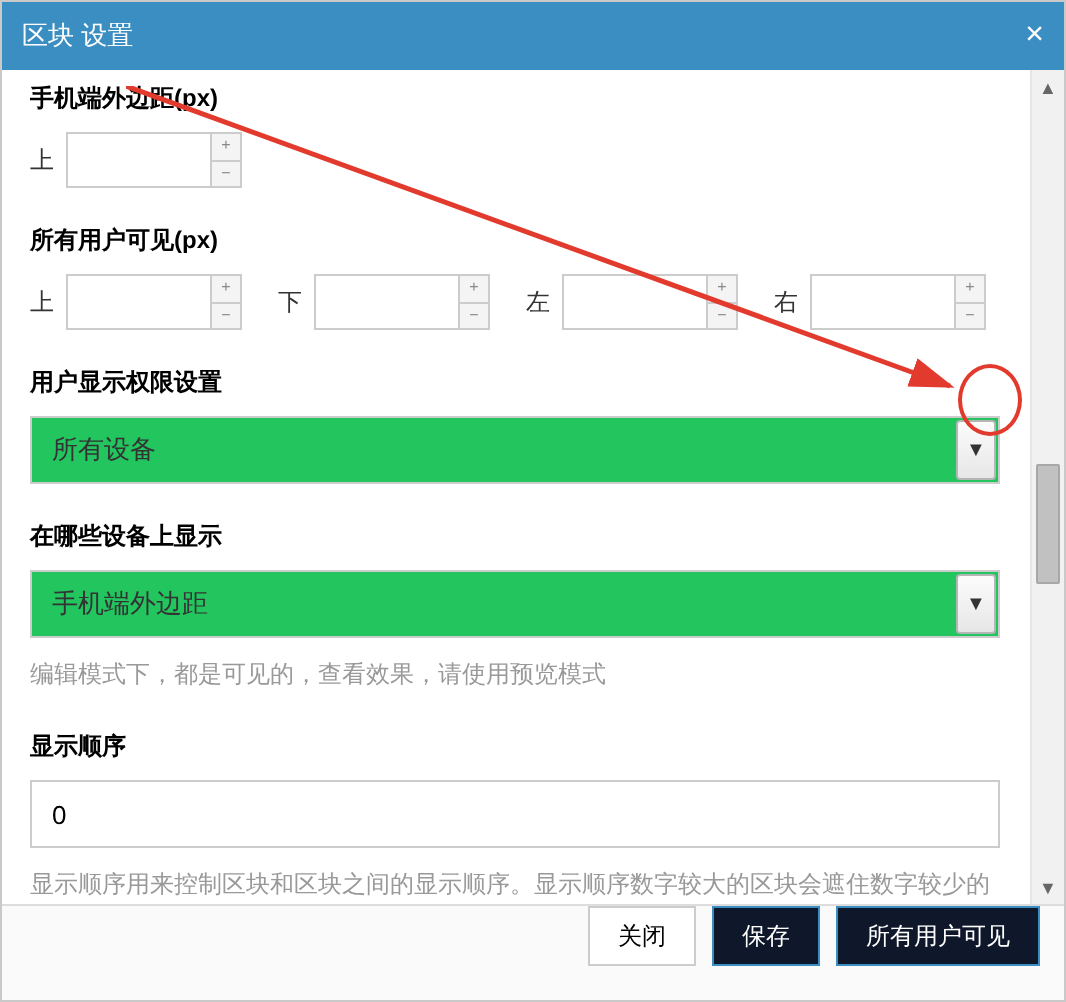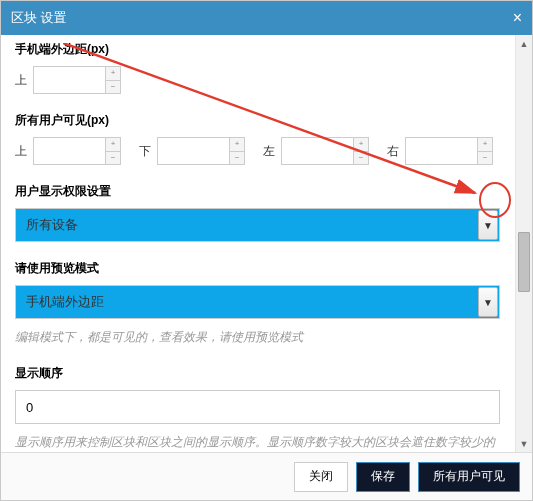--- a/index.html
+++ b/index.html
@@ -12,27 +12,27 @@
   .section-label { font-weight: bold; font-size: 12px; color: #000; margin: 18px 0 8px 0; }
   .section-label.first { margin-top: 6px; }
   .row { display: flex; align-items: center; gap: 18px; }
   .row .group { display: flex; align-items: center; gap: 4px; }
   .row .lab { font-size: 12px; color: #333; min-width: 14px; }
   .spinbox { display: flex; align-items: stretch; }
   .spinbox input { width: 72px; height: 28px; border: 1px solid #ccc; border-right: none; padding: 0 6px; font-size: 12px; outline: none; }
   .spinbox .btns { display: flex; flex-direction: column; width: 16px; }
   .spinbox .btns button { flex:1; border: 1px solid #ccc; background: #f4f4f4; font-size: 8px; line-height: 1; padding:0; cursor: pointer; color:#888; }
   .spinbox .btns button:first-child { border-bottom: none; }
-  .select { position: relative; width: 100%; height: 34px; border: 1px solid #ccc; display: flex; align-items: center; padding: 0 10px; font-size: 13px; background:#0ea5e9; cursor:pointer; }
+  .select { position: relative; width: 100%; height: 34px; border: 1px solid #ccc; display: flex; align-items: center; padding: 0 10px; font-size: 13px; background:#22c55e; cursor:pointer; }
   .select .arrow-btn { position: absolute; right: 1px; top: 1px; bottom: 1px; width: 20px; background: linear-gradient(#fcfcfc,#e6e6e6); border: 1px solid #b5b5b5; border-radius:2px; display:flex; align-items:center; justify-content:center; font-size:10px; color:#333; }
-  .hint { color: #999; font-size: 12px; line-height: 1.7; margin-top: 8px; font-style: italic; }
+  .hint { color: #999; font-size: 12px; line-height: 1.7; margin-top: 8px; }
   .text-input { width: 100%; height: 34px; border: 1px solid #ccc; padding: 0 10px; font-size: 13px; outline:none; }
   .halo { position: absolute; width: 32px; height: 36px; border: 2px solid #e23b2e; border-radius: 50%; pointer-events: none; }
   .arrow-anno { position:absolute; pointer-events:none; }
-  .footer { height: 48px; border-top: 1px solid #ddd; display: flex; align-items: center; justify-content: flex-end; gap: 8px; padding: 0 12px; background: #fafafa; }
+  .footer { height: 48px; border-top: 1px solid #ddd; display: flex; align-items: flex-start; justify-content: flex-end; gap: 8px; padding: 0 12px; background: #fafafa; }
   .btn { height: 30px; padding: 0 14px; font-size: 12px; border: 1px solid #ccc; background: #fff; cursor: pointer; }
   .btn.primary { background: #0f172a; border-color: #3b8ec2; color: #fff; }
   .fake-scrollbar { position: absolute; top:0; right:0; bottom:0; width:17px; background:#f1f1f1; border-left:1px solid #e5e5e5; }
   .fake-scrollbar .arrow { height:17px; display:flex;align-items:center;justify-content:center;font-size:9px;color:#666;background:#f1f1f1; }
   .fake-scrollbar .track { position:absolute; top:17px; bottom:17px; left:0; right:0; }
   .fake-scrollbar .thumb { position:absolute; left:2px; right:2px; top:180px; height:60px; background:#c1c1c1; border:1px solid #a8a8a8; border-radius:1px; }
   .fake-scrollbar .arrow.bottom { position:absolute; bottom:0; left:0; right:0; }
 </style>
 </head>
 <body>
@@ -105,21 +105,21 @@
       </div>
 
       <div class="section-label">用户显示权限设置</div>
       <div class="select">
         <span>所有设备</span>
         <div class="arrow-btn">
             <span>▼</span>
           </div>
       </div>
 
-      <div class="section-label">请使用预览模式</div>
+      <div class="section-label">在哪些设备上显示</div>
       <div class="select">
         <span>手机端外边距</span>
         <div class="arrow-btn">
             <span>▼</span>
           </div>
       </div>
       <div class="hint">编辑模式下，都是可见的，查看效果，请使用预览模式</div>
 
       <div class="section-label">显示顺序</div>
       <input class="text-input" type="text" value="0" style="">

